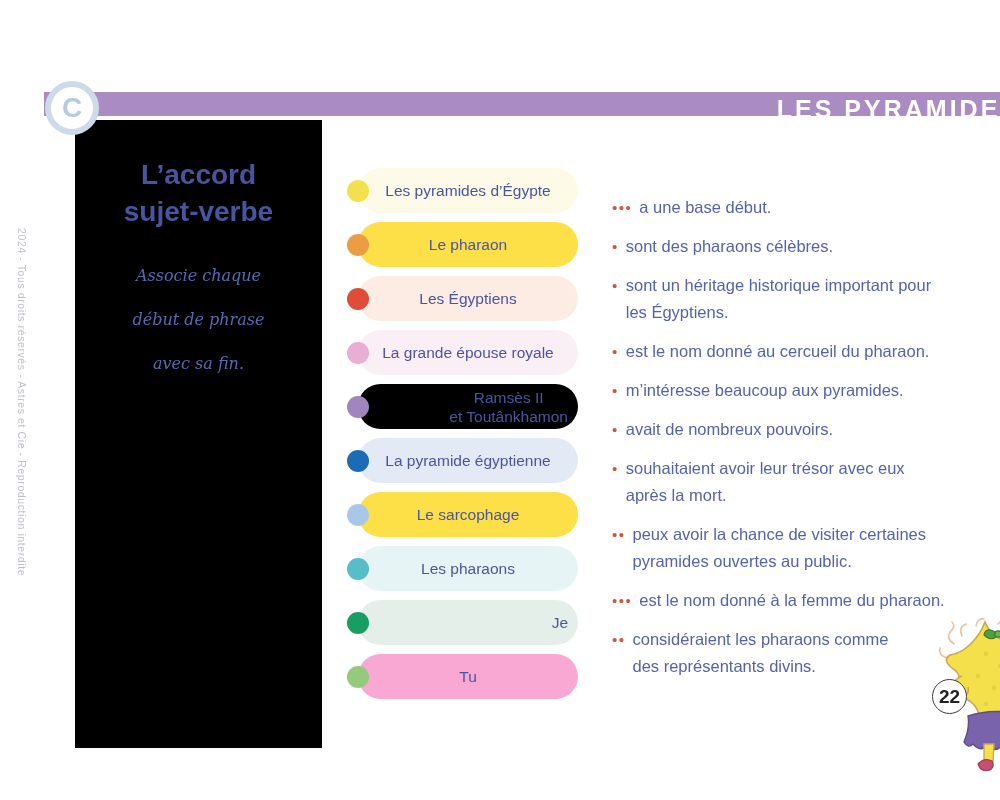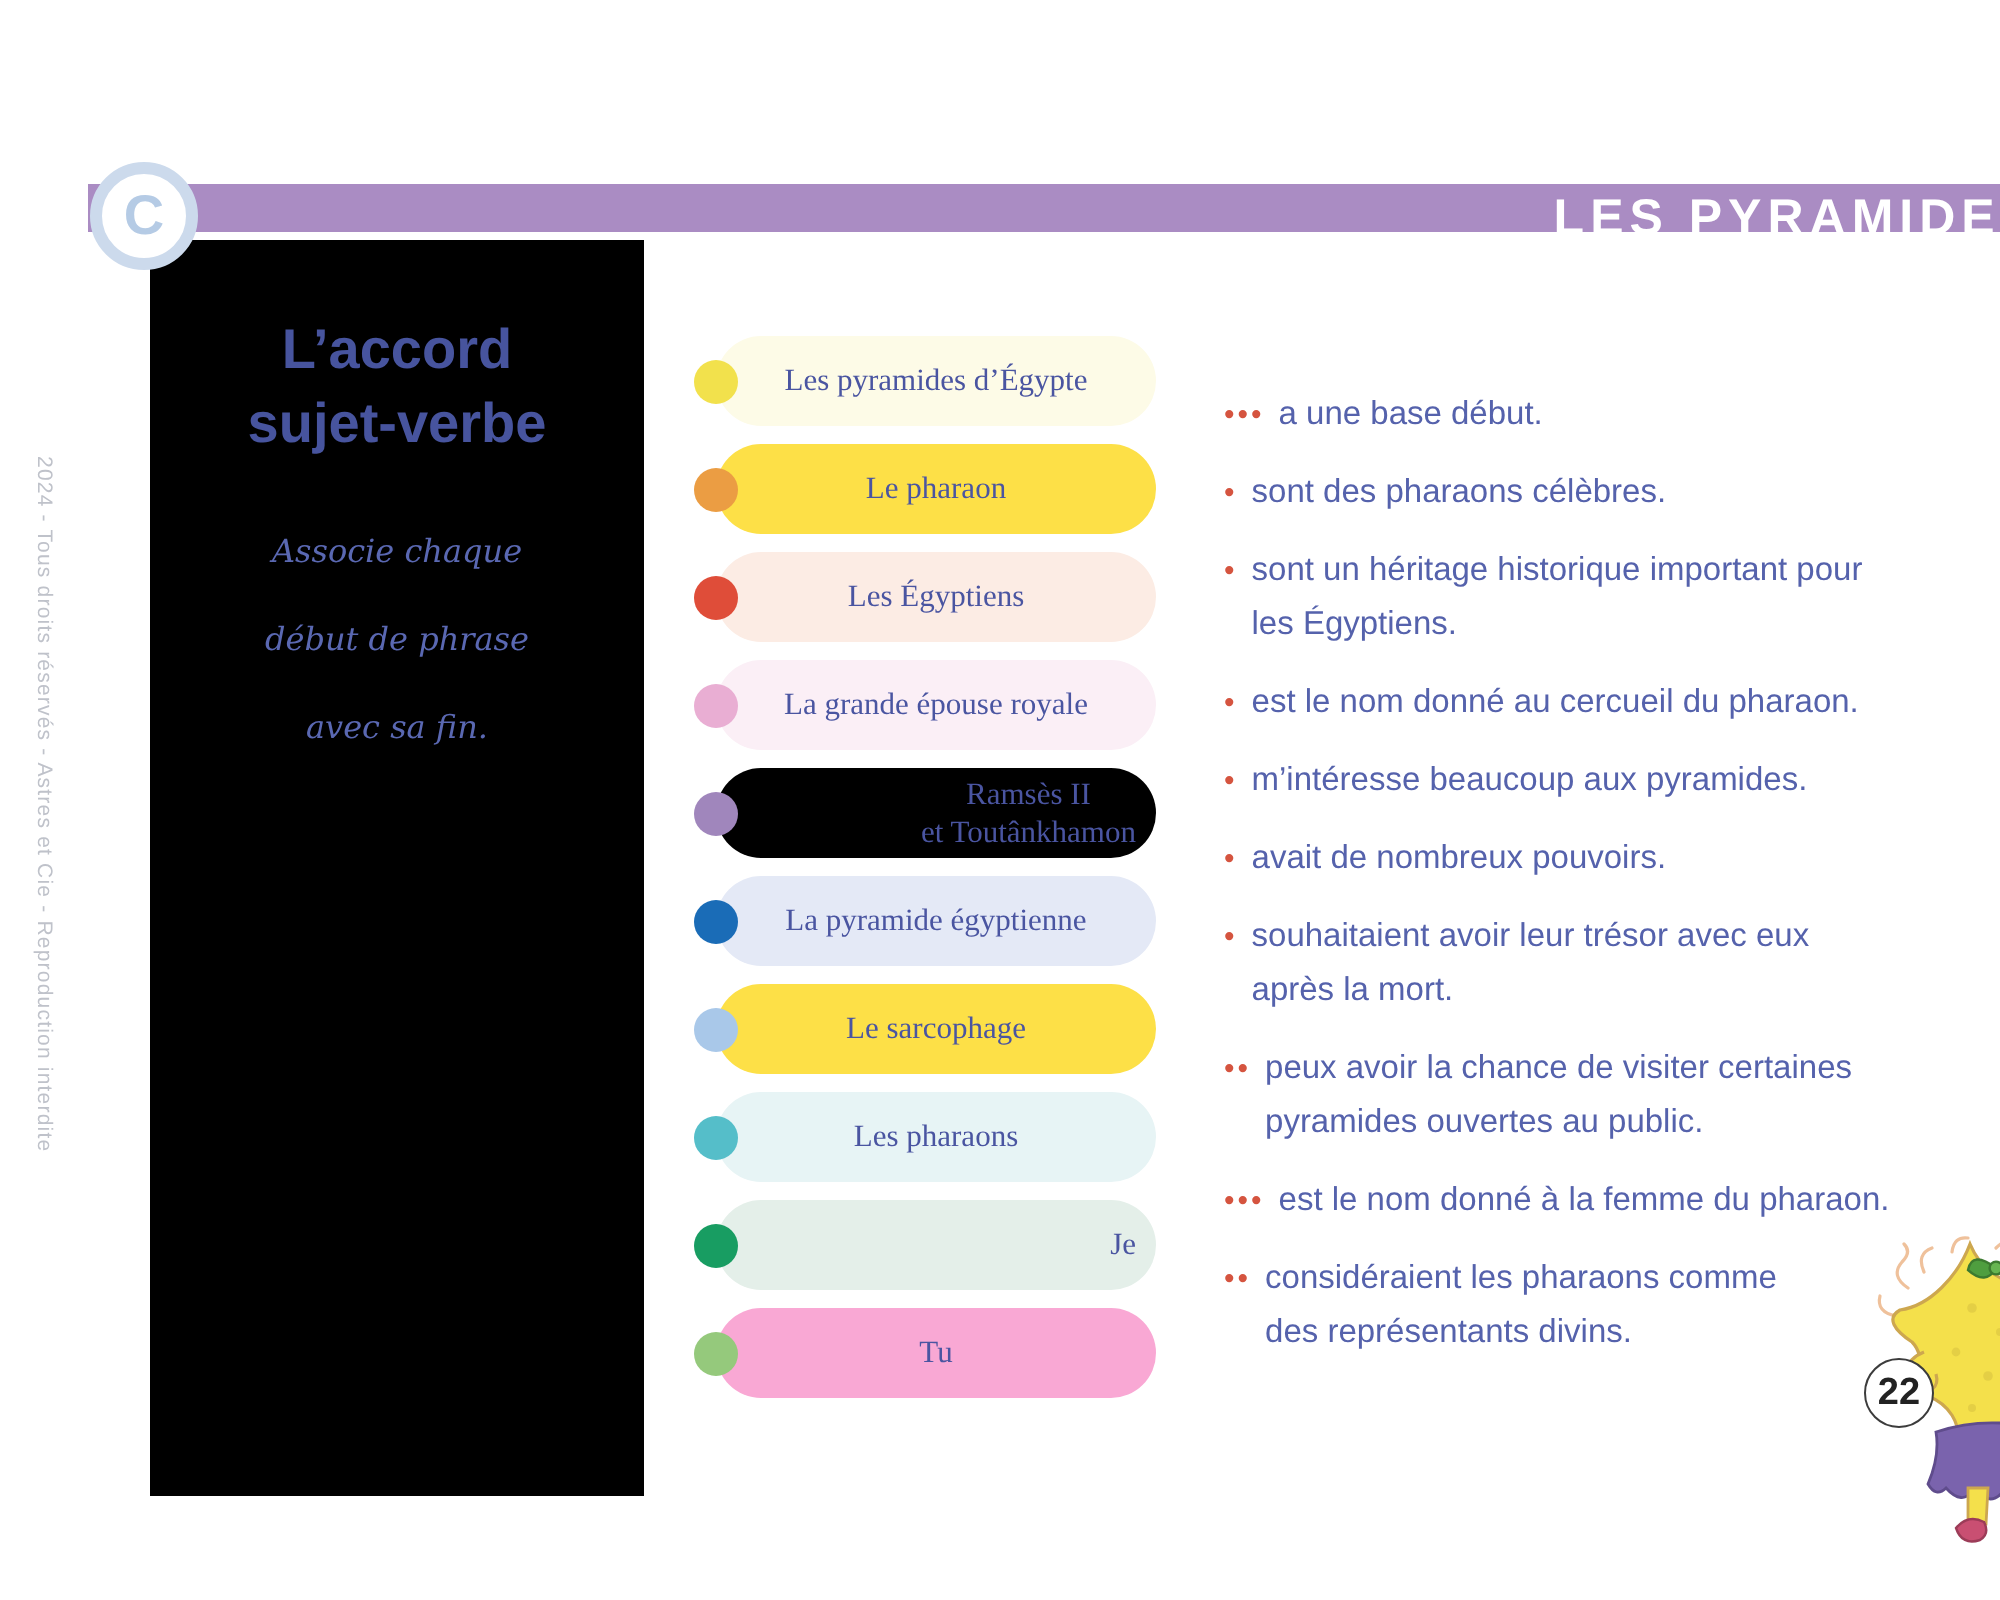--- a/index.html
+++ b/index.html
@@ -28,21 +28,21 @@
 
   
   .sidebar { position:absolute; left:75px; top:120px; width:247px; height:628px; background:#000000; }
   .sidebar-title { margin-top:36px; text-align:center; color:#47549e; font-size:28px; font-weight:bold; line-height:37px; }
   .instruction {
     margin-top:24px; text-align:center; color:#5a68b2; font-size:16px;
     font-style:italic; font-family:"DejaVu Serif", cursive; line-height:44px;
   }
 
   
-  .pills { position:absolute; left:343px; top:168px; width:235px;font-family:Liberation Serif, serif; }
+  .pills { position:absolute; left:343px; top:168px; width:235px; }
   .pill {
     position:relative; margin-left:15px; width:200px; min-height:45px;
     border-radius:23px; display:flex; align-items:center; justify-content:center;
     margin-bottom:9px; padding:0 10px;
   }
   .pill-label {
     color:#4a55a1; font-size:15.5px; font-weight:500; text-align:center;
     line-height:19px; white-space:pre-line;
   }
   .dot {

